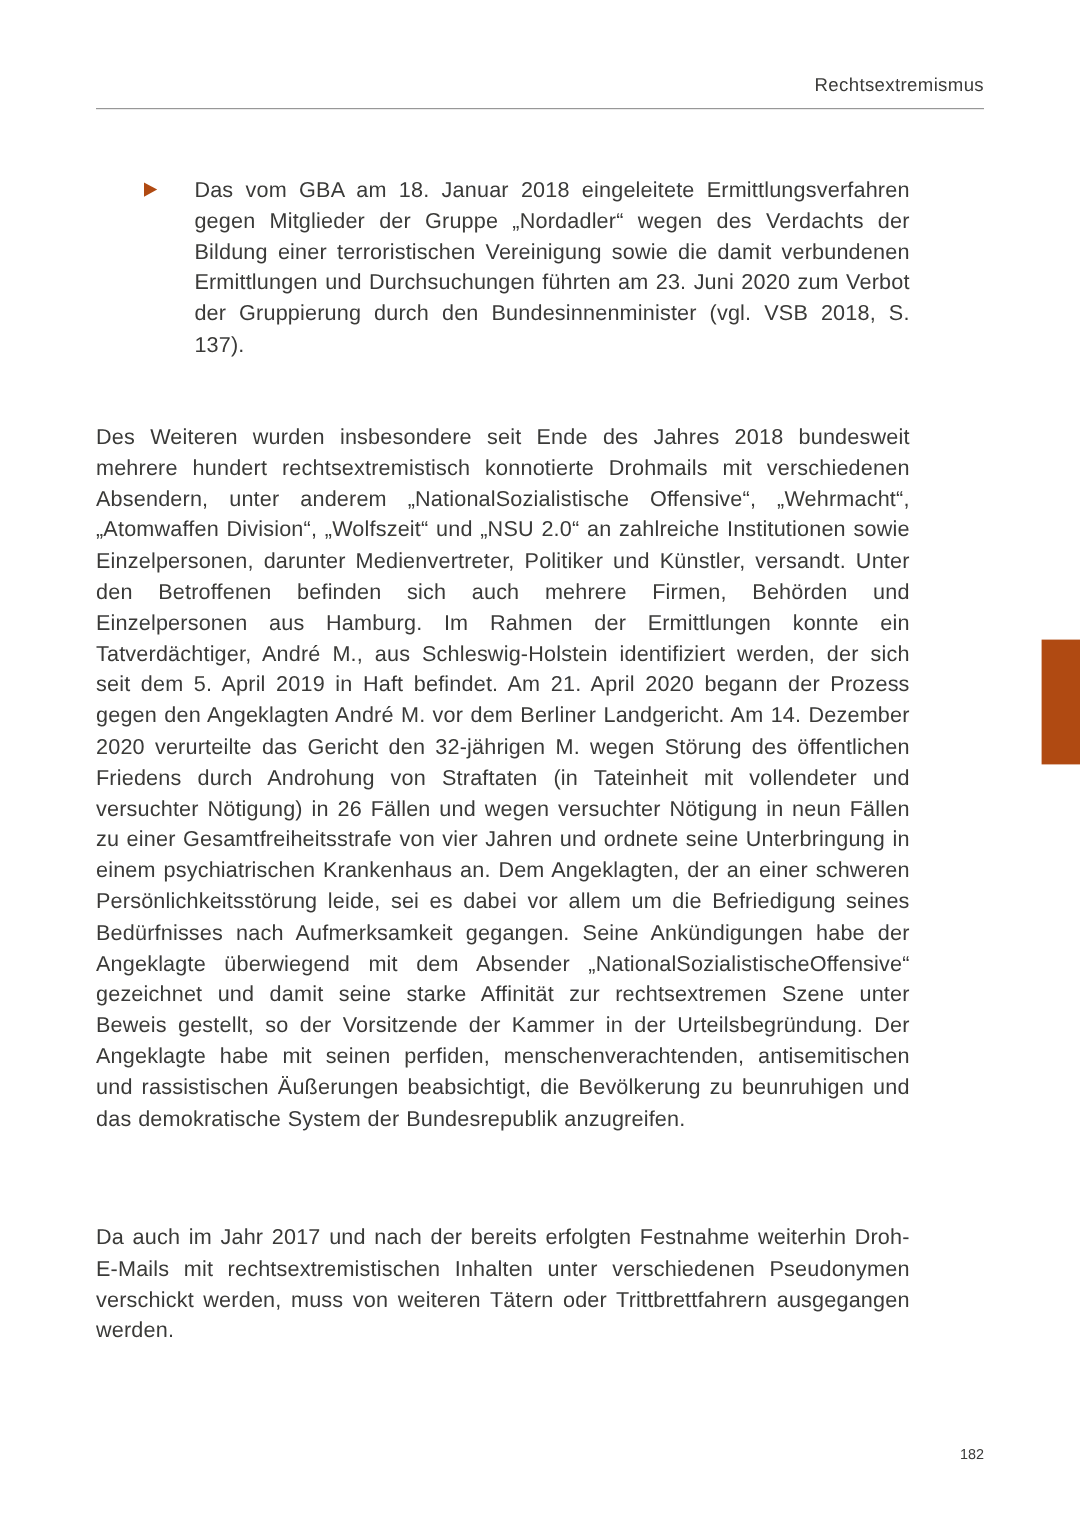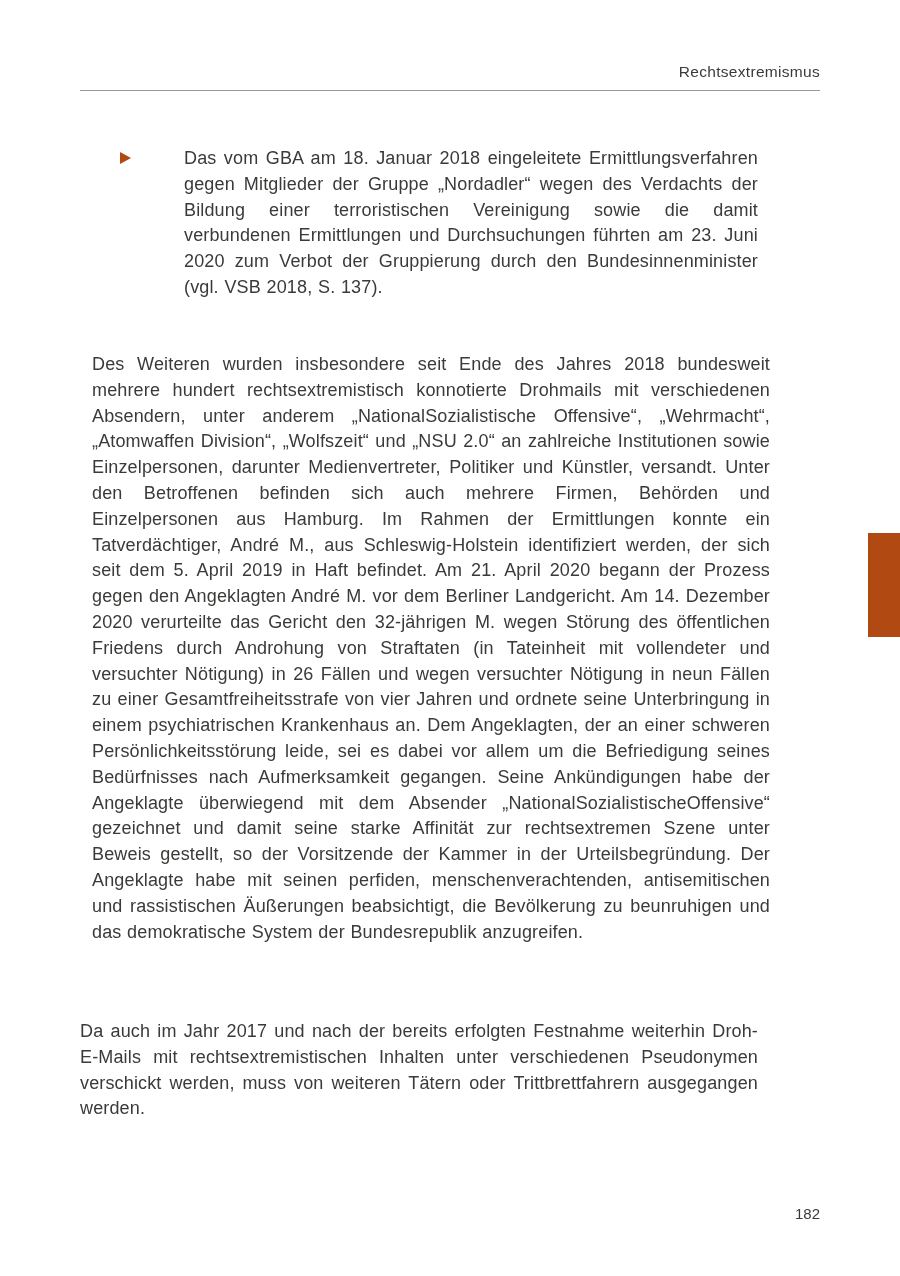--- a/index.html
+++ b/index.html
@@ -56,47 +56,47 @@
     position: absolute;
     left: 0;
     top: 6px;
     width: 0;
     height: 0;
     border-left: 11px solid var(--accent);
     border-top: 6.5px solid transparent;
     border-bottom: 6.5px solid transparent;
   }
   .bullet-text {
-    margin-left: 64px;
+    margin-left: 42px;
   }
   .para-main {
     position: absolute;
     top: 352px;
-    left: 92px;
+    left: 80px;
     width: 678px;
   }
   .para-final {
     position: absolute;
     top: 1019px;
     left: 80px;
     width: 678px;
   }
   .side-tab {
     position: absolute;
     right: 0;
     top: 533px;
     width: 32px;
     height: 104px;
     background: var(--accent);
   }
   .page-number {
     position: absolute;
     top: 1205px;
     right: 80px;
-    font-size: 15px;
+    font-size: 12px;
     color: var(--body);
   }
 </style>
 </head>
 <body>
 
 <div class="page">
 
   <div class="running-head">Rechtsextremismus</div>
 

